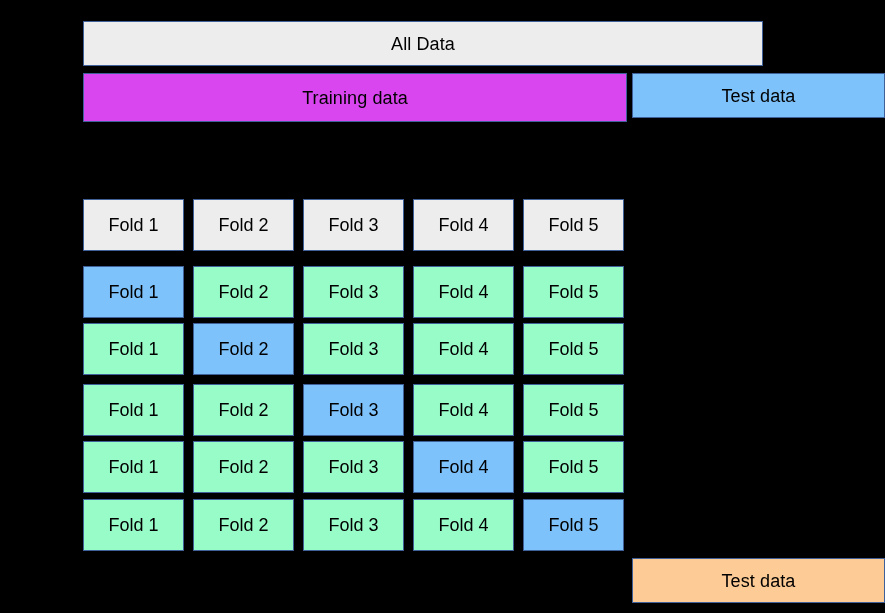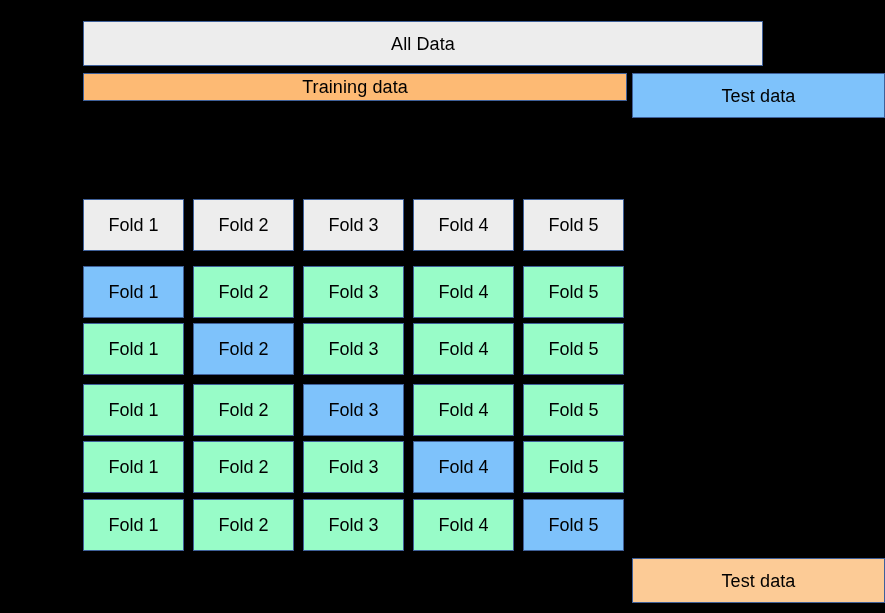--- a/index.html
+++ b/index.html
@@ -35,22 +35,22 @@
     top: 1px;
     width: 680px;
     height: 45px;
     background: #ededed;
     margin-top: 20px;
   }
   .training-data {
     left: 83px;
     top: 73px;
     width: 544px;
-    height: 28px;
-    background: #fdba74;
+    height: 49px;
+    background: #d946ef;
   }
   .test-data-top {
     left: 632px;
     top: 73px;
     width: 253px;
     height: 45px;
     background: #7ec2fb;
   }
   .test-data-bottom {
     left: 632px;

